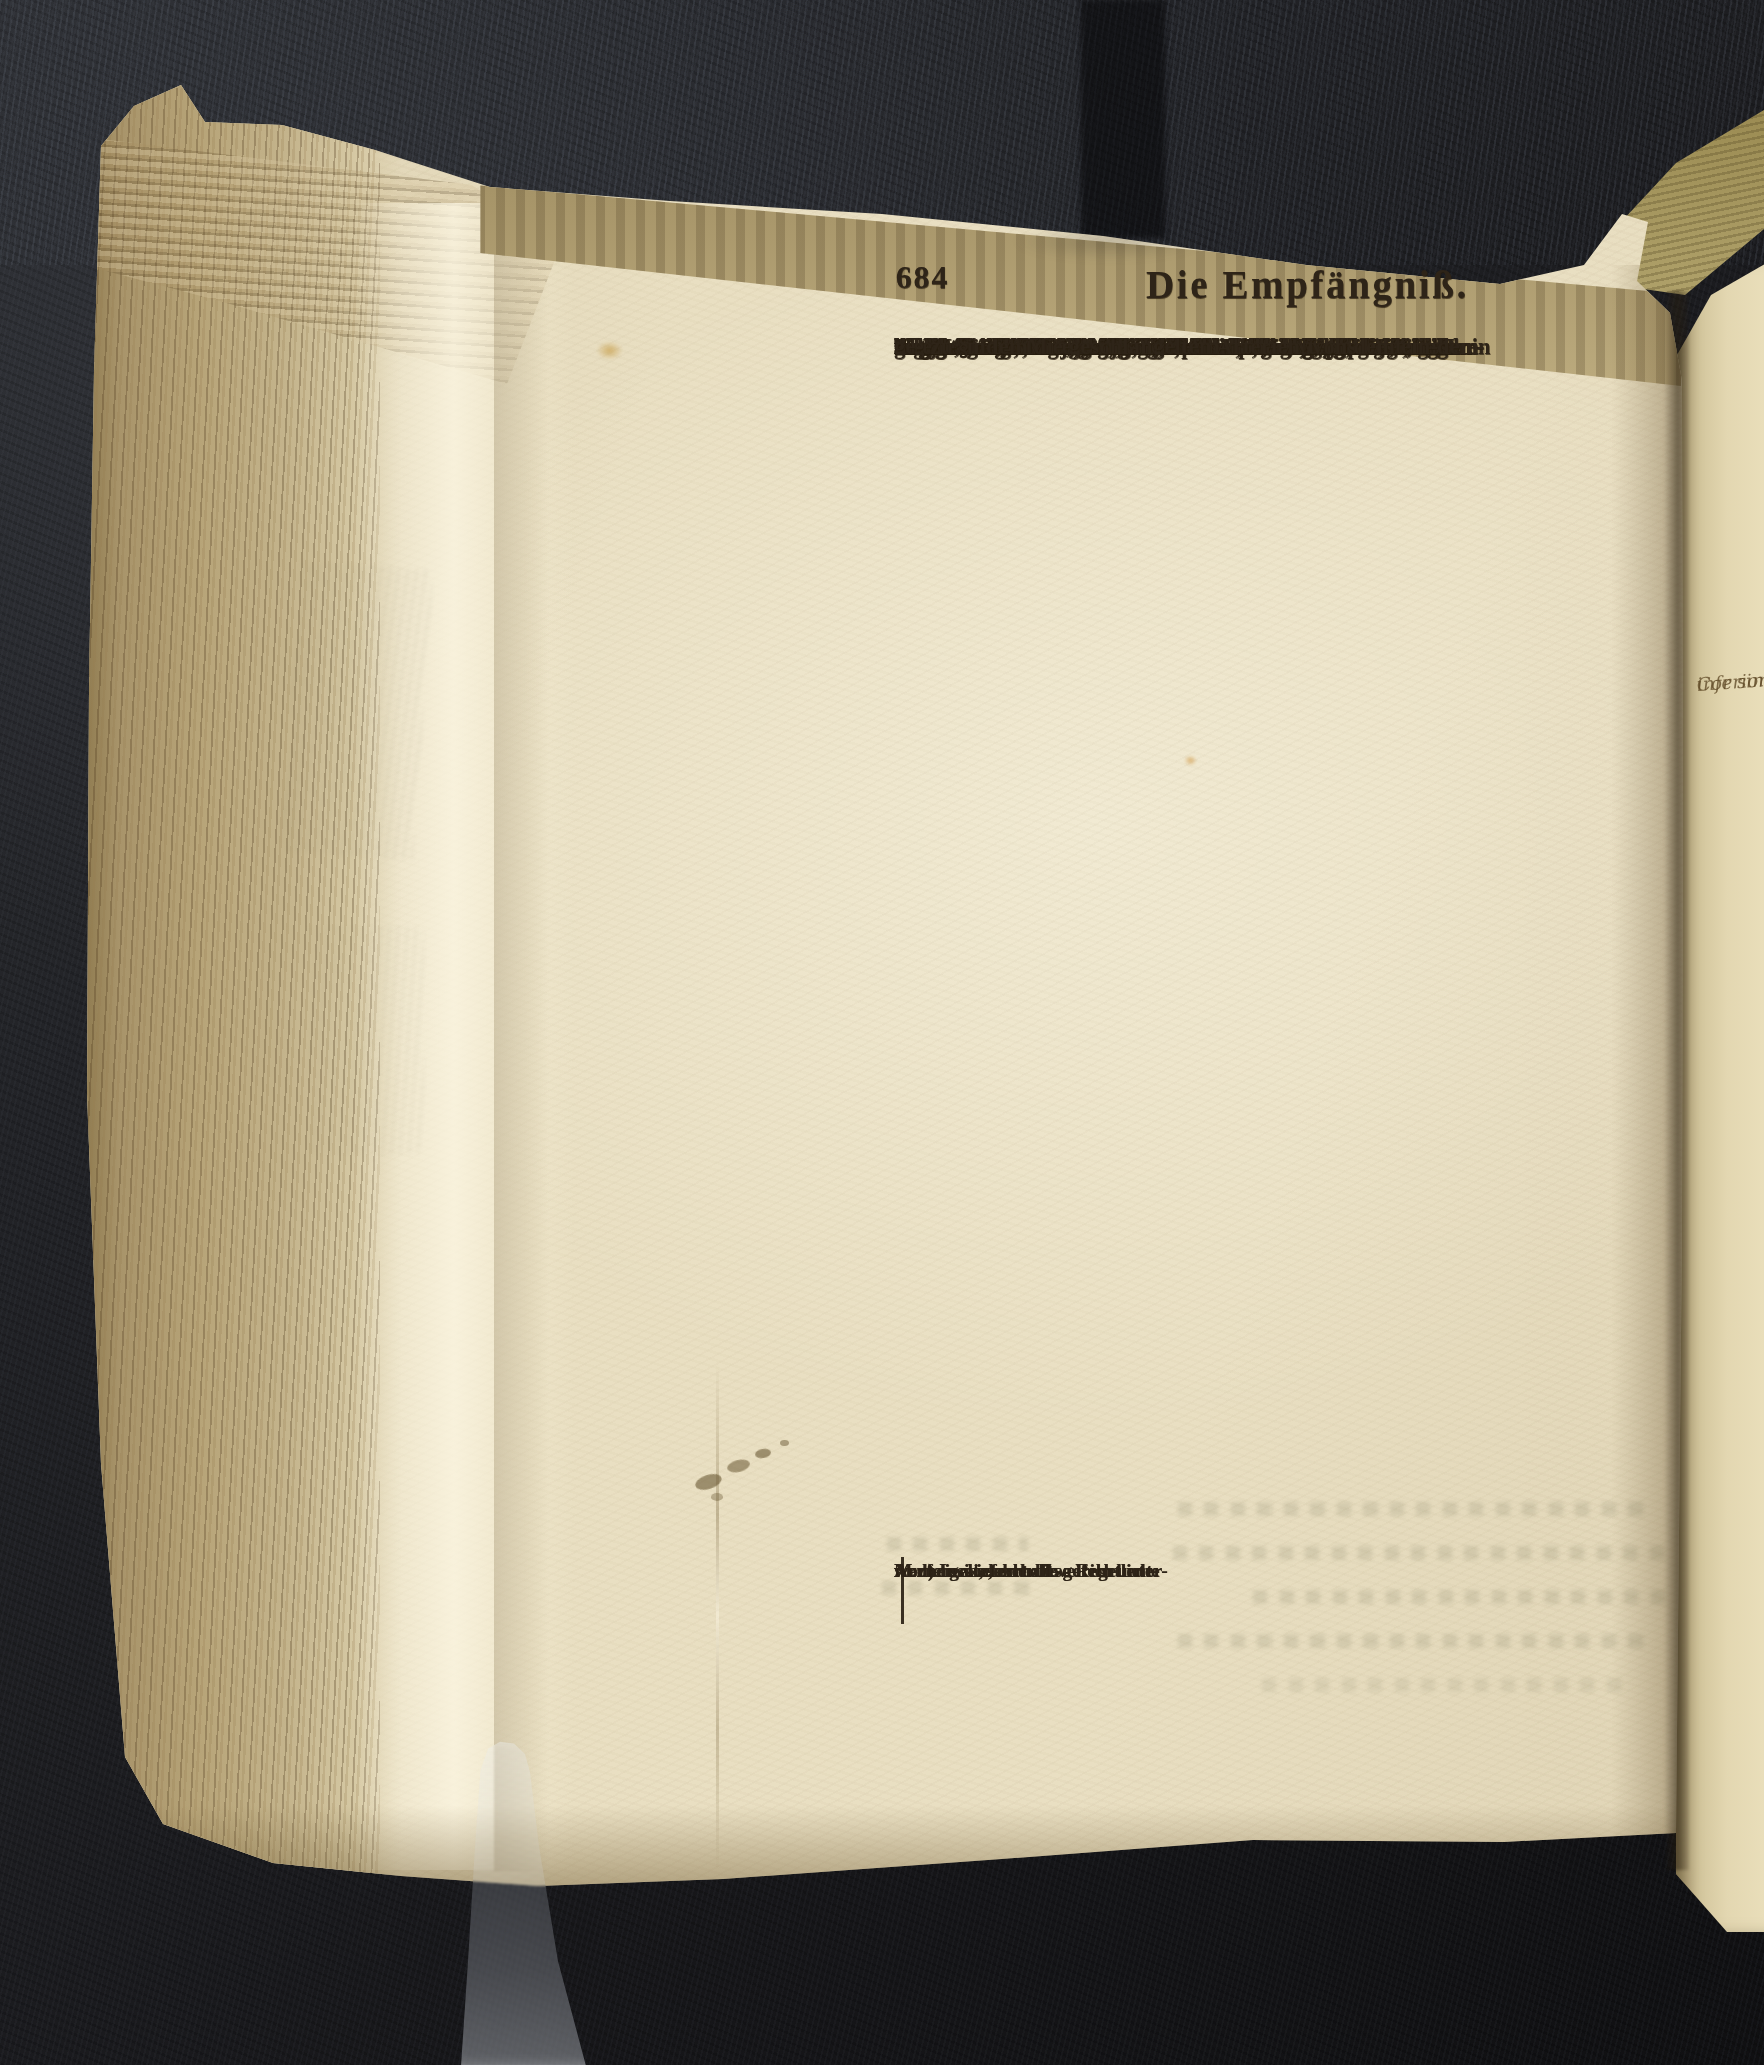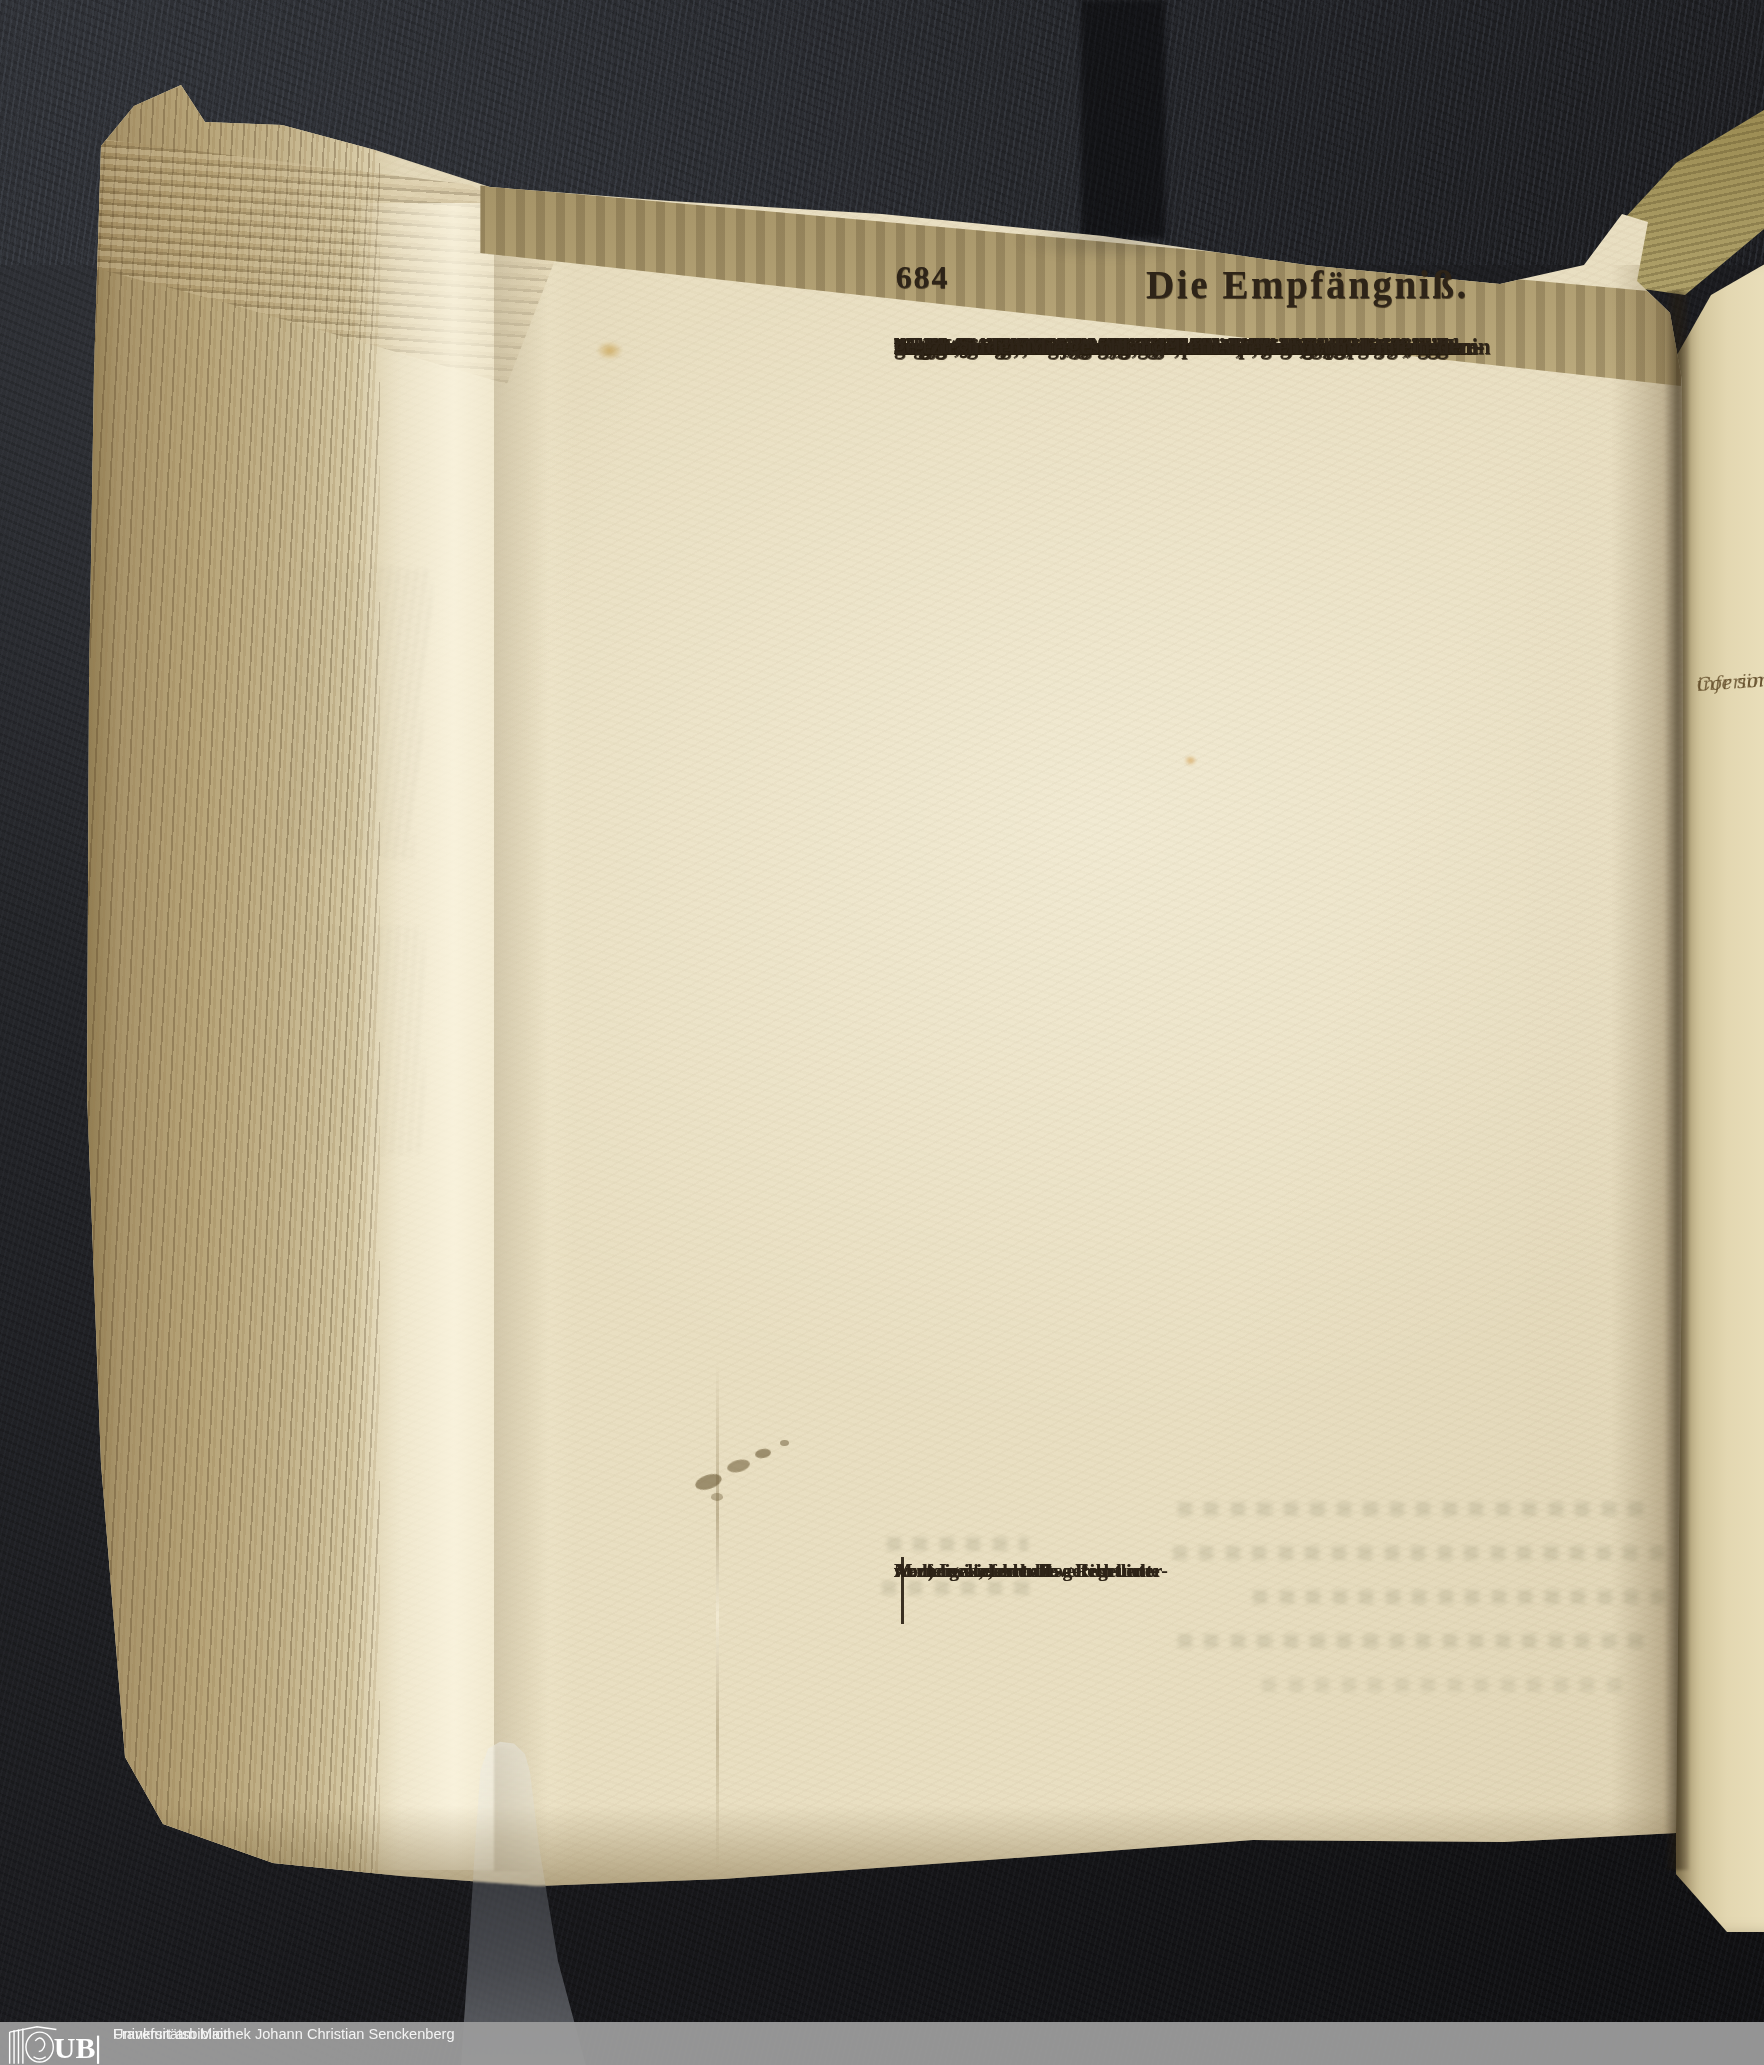--- a/index.html
+++ b/index.html
@@ -254,32 +254,15 @@
         <div class="fn-last">
           <span>Arzneiwissenschaft.</span>
           <span>M.</span>
         </div>
       </div>
     </div>
   </div>
 
   <div class="strip"></div>
 
-  <div class="caption-bar">
-    <svg class="logo" viewBox="0 0 110 45">
-      <g stroke="#ffffff" fill="none" stroke-width="1.6">
-        <path d="M3 9 V45 M8 7 V45 M13 6 V45 M18 5 V45"></path>
-        <path d="M3 9 L34 3 L56 6"></path>
-        <ellipse cx="37" cy="26" rx="15.5" ry="17"></ellipse>
-        <path d="M32 19 q5 -6 9 -1 q3 4 1 8 q-2 5 -6 5"></path>
-        <path d="M30 37 q7 5 14 0"></path>
-      </g>
-      <text x="53" y="38" font-size="34" font-weight="bold" fill="#ffffff" font-family="Liberation Serif, serif">UB</text>
-      <rect x="102" y="13" width="2.5" height="32" fill="#ffffff"></rect>
-    </svg>
-    <div class="caption-text">
-      <div>Universitätsbibliothek Johann Christian Senckenberg</div>
-      <div>Frankfurt am Main</div>
-    </div>
-  </div>
 
 </div>
 
 
 </body></html>

